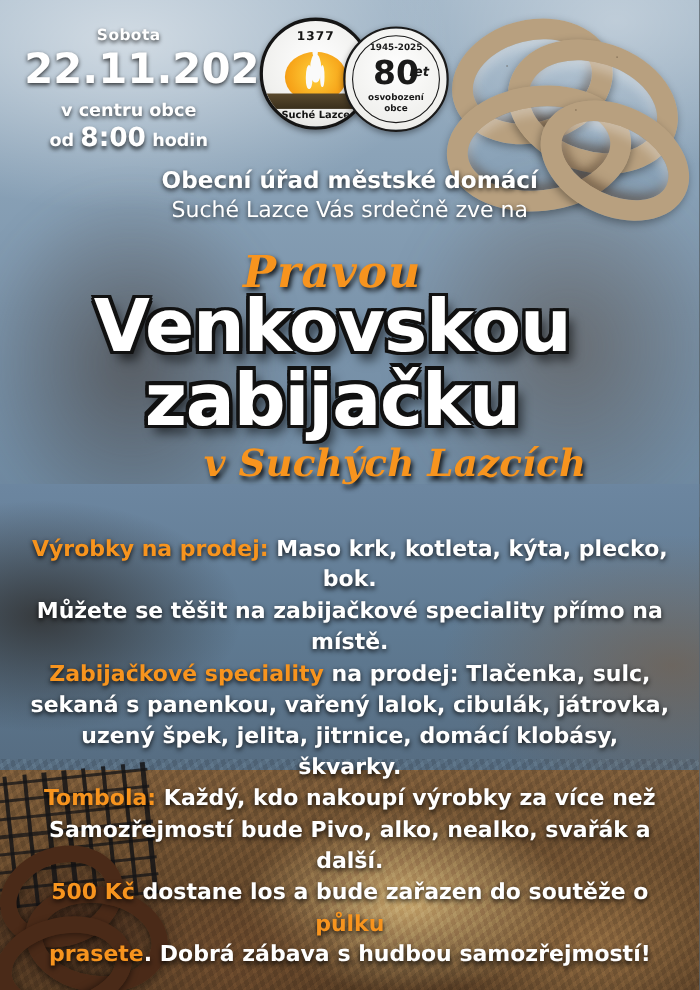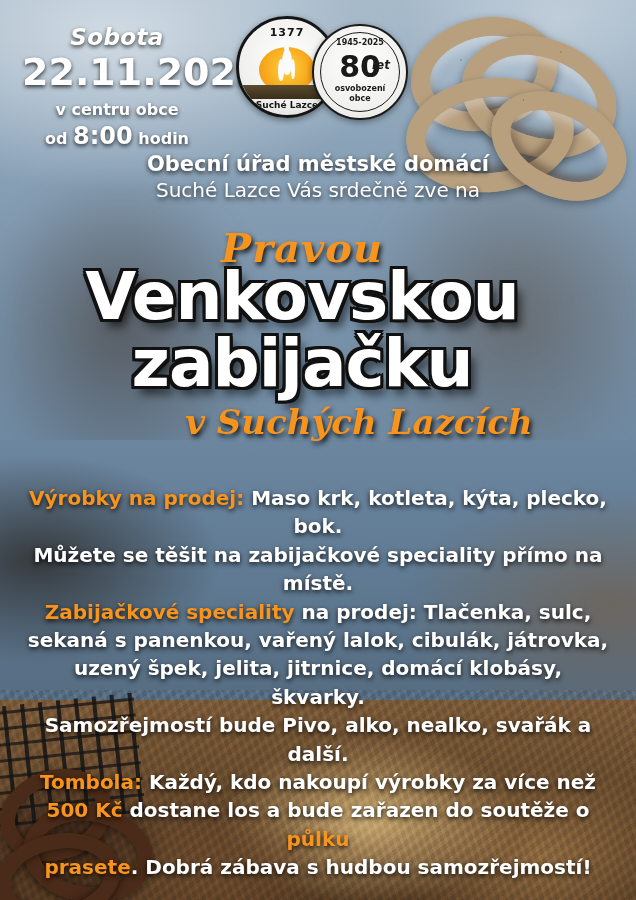--- a/index.html
+++ b/index.html
@@ -122,21 +122,21 @@
   }
 
   
   .header-date {
     position: absolute;
     left: 22px; top: 24px; width: 190px;
     text-align: center;
     line-height: 1.15;
     text-shadow: 0 2px 4px rgba(0,0,0,0.75);
   }
-  .hd-sobota { font-size: 23px; font-weight: bold; letter-spacing: 0.4px; font-style: italic; }
+  .hd-sobota { font-size: 14px; font-weight: bold; letter-spacing: 0.4px; }
   .hd-datum  { font-size: 38px; font-weight: bold; margin-top: 1px; letter-spacing: 0px; }
   .hd-centru { font-size: 16px; font-weight: bold; margin-top: 6px; }
   .hd-od     { font-size: 16px; font-weight: bold; margin-top: 3px; }
   .hd-od b   { font-size: 24px; }
 
   
   .crest {
     position: absolute;
     left: 236px; top: 16px;
     width: 96px; height: 96px;
@@ -340,25 +340,25 @@
   <div class="body-text">
     <p>
       <span class="hl">Výrobky na prodej:</span><span> Maso krk, kotleta, kýta, plecko, bok.</span>
     </p>
     <p>Můžete se těšit na zabijačkové speciality přímo na místě.</p>
     <p>
       <span class="hl">Zabijačkové speciality</span><span> na prodej: Tlačenka, sulc,</span>
     </p>
     <p>sekaná s panenkou, vařený lalok, cibulák, játrovka,</p>
     <p>uzený špek, jelita, jitrnice, domácí klobásy, škvarky.</p>
+    <p>
+      <span class="hl">Tombola:</span><span> Každý, kdo nakoupí výrobky za více než</span>
+    </p>
     <p>Samozřejmostí bude Pivo, alko, nealko, svařák a další.</p>
     <p>
-      <span class="hl">Tombola:</span><span> Každý, kdo nakoupí výrobky za více než</span>
-    </p>
-    <p>
       <span class="hl">500 Kč</span><span> dostane los a bude zařazen do soutěže o </span><span class="hl">půlku</span>
     </p>
     <p>
       <span class="hl">prasete</span><span>. Dobrá zábava s hudbou samozřejmostí!</span>
     </p>
   </div>
 
 </div>
 
 </body></html>

